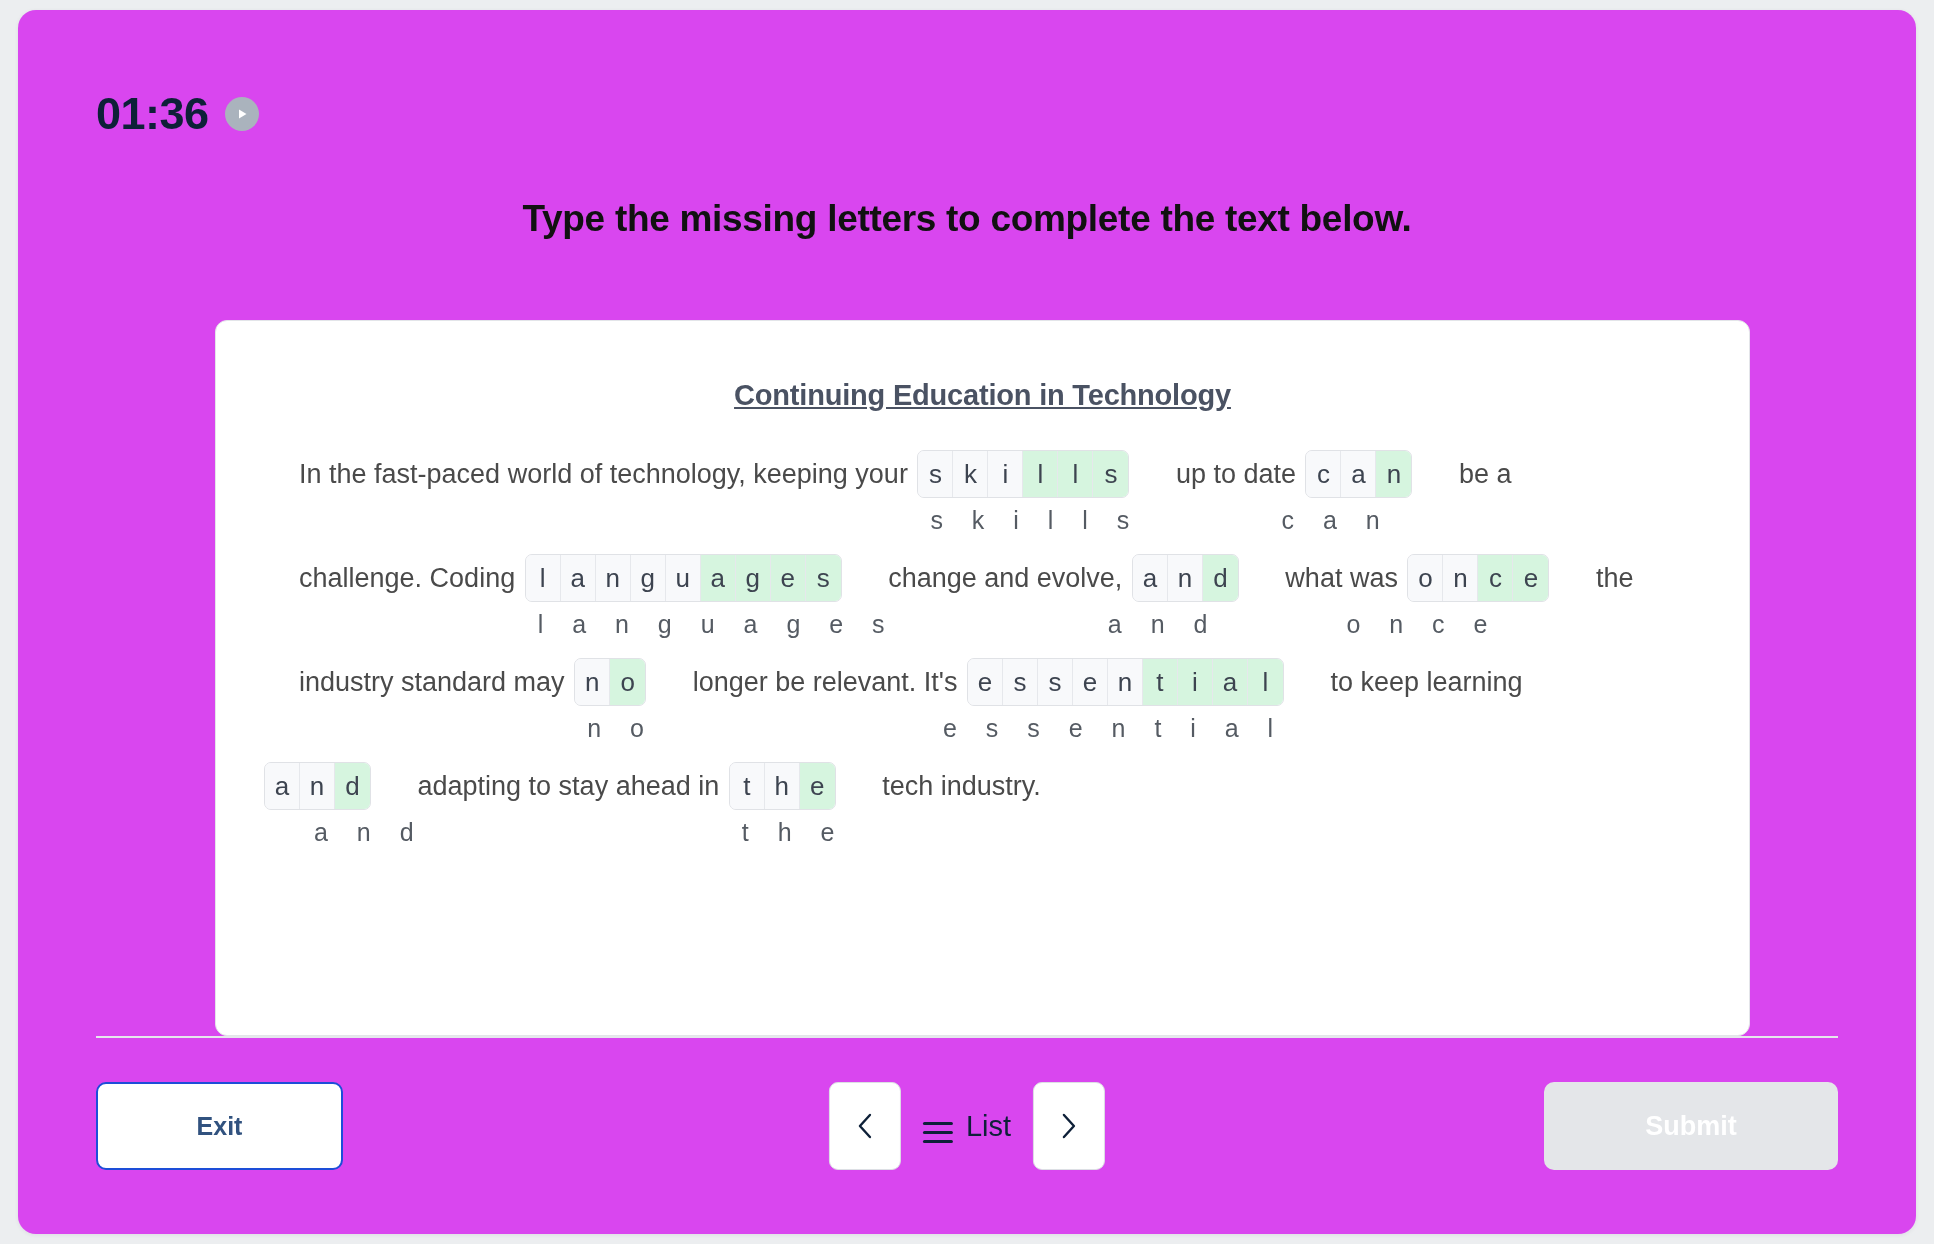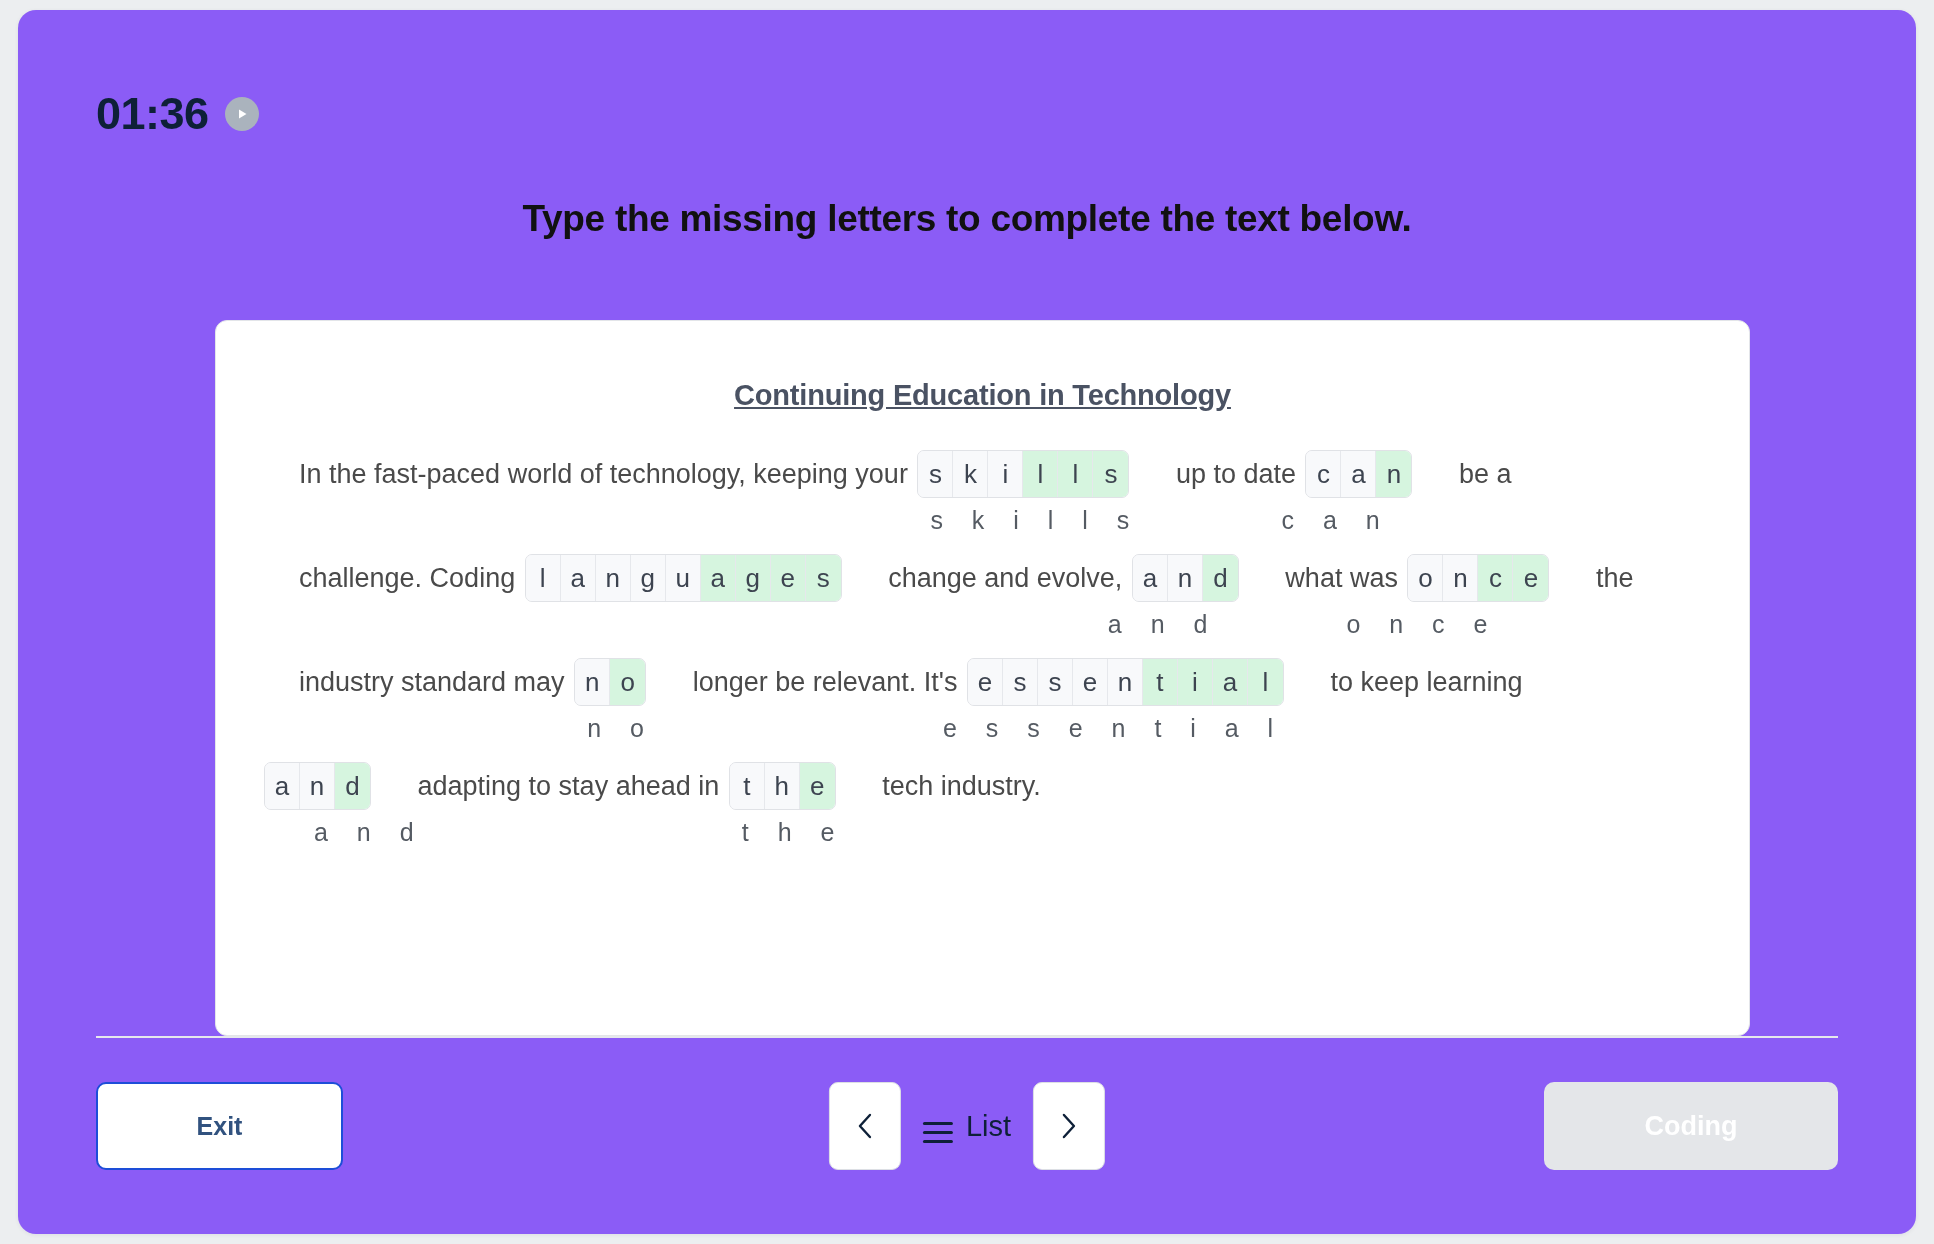--- a/index.html
+++ b/index.html
@@ -11,21 +11,21 @@
     font-family: "Liberation Sans", sans-serif;
     overflow: hidden;
   }
 
   .app-card {
     position: absolute;
     left: 18px;
     top: 10px;
     width: 1898px;
     height: 1224px;
-    background: #8b5cf6;
+    background: #d946ef;
     border-radius: 18px;
     box-shadow: 0 1px 4px rgba(20,30,50,0.07);
     overflow: hidden;
     padding-left: 20px;
   }
 
   
   .timer-row {
     position: absolute;
     left: 78px;
@@ -310,20 +310,21 @@
             <span class="txt"> what was </span>
             <span class="word-boxes">
               <span class="cell">o</span>
               <span class="cell">n</span>
               <span class="cell filled">c</span>
               <span class="cell filled">e</span>
             </span>
             <span class="txt"> the</span>
           </div>
           <div class="line-hints">
+            <span class="hint" style="left: 275.672px;">l a n g u a g e s</span>
             <span class="hint" style="left: 845.859px;">a n d</span>
             <span class="hint" style="left: 1084.42px;">o n c e</span>
           </div>
         </div>
         <div class="line">
           <div class="line-main">
             <span class="txt">industry standard may </span>
             <span class="word-boxes">
               <span class="cell">n</span>
               <span class="cell filled">o</span>
@@ -395,16 +396,16 @@
 
       <div class="nav-sq">
         <span>
           <svg width="22" height="30" viewBox="0 0 22 30">
               <polyline points="6,4 16,15 6,26" fill="none" stroke="#0e2038" stroke-width="2.4" stroke-linecap="round" stroke-linejoin="round"></polyline>
             </svg>
         </span>
       </div>
     </div>
 
-    <div class="submit-button">Coding</div>
+    <div class="submit-button">Submit</div>
   </div>
 
 </div>
 
 </body></html>

